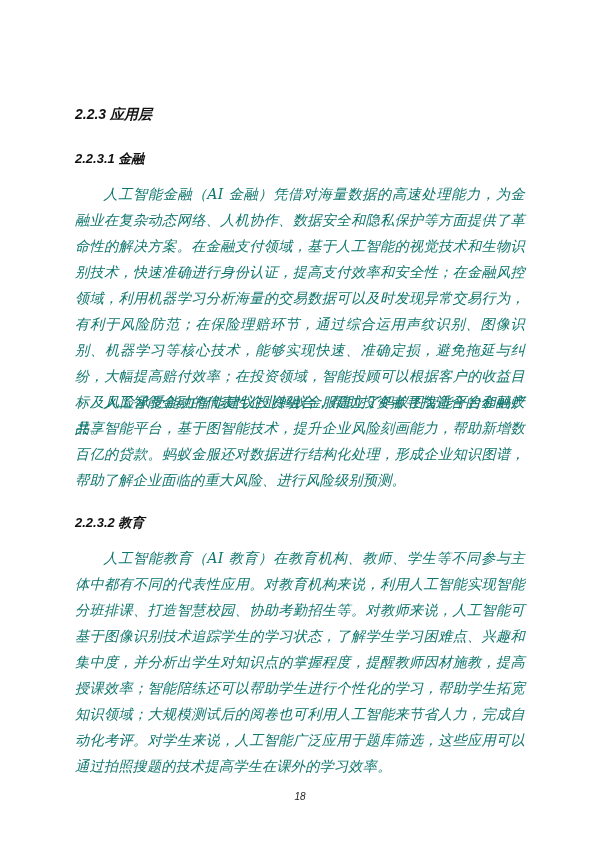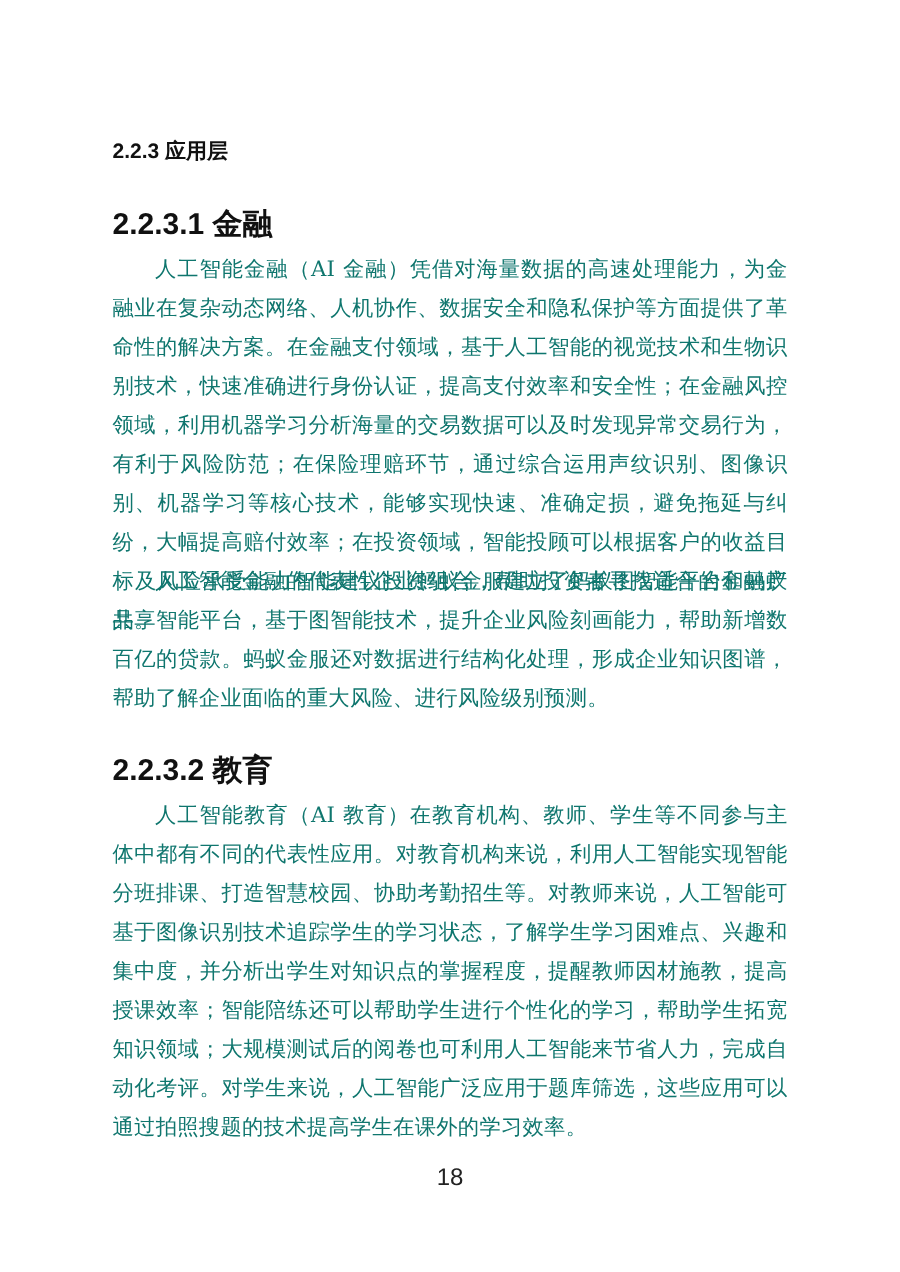--- a/index.html
+++ b/index.html
@@ -1,21 +1,21 @@
 <!DOCTYPE html>
 <html><head>
 <meta charset="utf-8">
 <style>
   html, body { margin: 0; padding: 0; background: #ffffff; }
   body { width: 600px; height: 848px; position: relative; overflow: hidden; }
-  .page { position: absolute; left: 0; top: 0; width: 600px; height: 604px; background: #ffffff; color: #1a1a1a; }
+  .page { position: absolute; left: 0; top: 14px; width: 600px; height: 604px; background: #ffffff; color: #1a1a1a; font-style: italic; }
   .h3 { position: absolute; left: 75px; top: 92px; font-family: "Liberation Sans", "DejaVu Sans", sans-serif; font-weight: bold; font-size: 14px; color: #111; }
-  .h4 { position: absolute; left: 75px; font-family: "Liberation Sans", "DejaVu Sans", sans-serif; font-weight: bold; font-size: 20px; color: #111; }
+  .h4 { position: absolute; left: 75px; font-family: "Liberation Sans", "DejaVu Sans", sans-serif; font-weight: bold; font-size: 13px; color: #111; }
   .para { position: absolute; left: 75px; width: 450px; font-family: "DejaVu Serif", "Liberation Serif", serif; font-size: 14.2px; line-height: 26px; color: #0f766e; text-align: justify; text-indent: 2em; letter-spacing: 0.2px; }
-  .pagenum { position: absolute; left: 0; width: 600px; top: 777px; text-align: center; font-family: "Liberation Sans", "DejaVu Sans", sans-serif; font-size: 16px; color: #222; }
+  .pagenum { position: absolute; left: 0; width: 600px; top: 777px; text-align: center; font-family: "Liberation Sans", "DejaVu Sans", sans-serif; font-size: 10px; color: #222; }
 </style>
 </head>
 <body>
 
 <div class="page">
   <div class="h3">2.2.3 应用层</div>
 
   <div class="h4" style="top:136px;">2.2.3.1  金融</div>
   <p class="para" style="top:167px; margin:0;">人工智能金融（AI 金融）凭借对海量数据的高速处理能力，为金融业在复杂动态网络、人机协作、数据安全和隐私保护等方面提供了革命性的解决方案。在金融支付领域，基于人工智能的视觉技术和生物识别技术，快速准确进行身份认证，提高支付效率和安全性；在金融风控领域，利用机器学习分析海量的交易数据可以及时发现异常交易行为，有利于风险防范；在保险理赔环节，通过综合运用声纹识别、图像识别、机器学习等核心技术，能够实现快速、准确定损，避免拖延与纠纷，大幅提高赔付效率；在投资领域，智能投顾可以根据客户的收益目标及风险承受能力智能建议投资组合，帮助投资者寻找适合的金融产品。</p>
   <p class="para" style="top:375px; margin:0;">人工智能金融的代表性企业蚂蚁金服建立了蚂蚁图智能平台和蚂蚁共享智能平台，基于图智能技术，提升企业风险刻画能力，帮助新增数百亿的贷款。蚂蚁金服还对数据进行结构化处理，形成企业知识图谱，帮助了解企业面临的重大风险、进行风险级别预测。</p>

